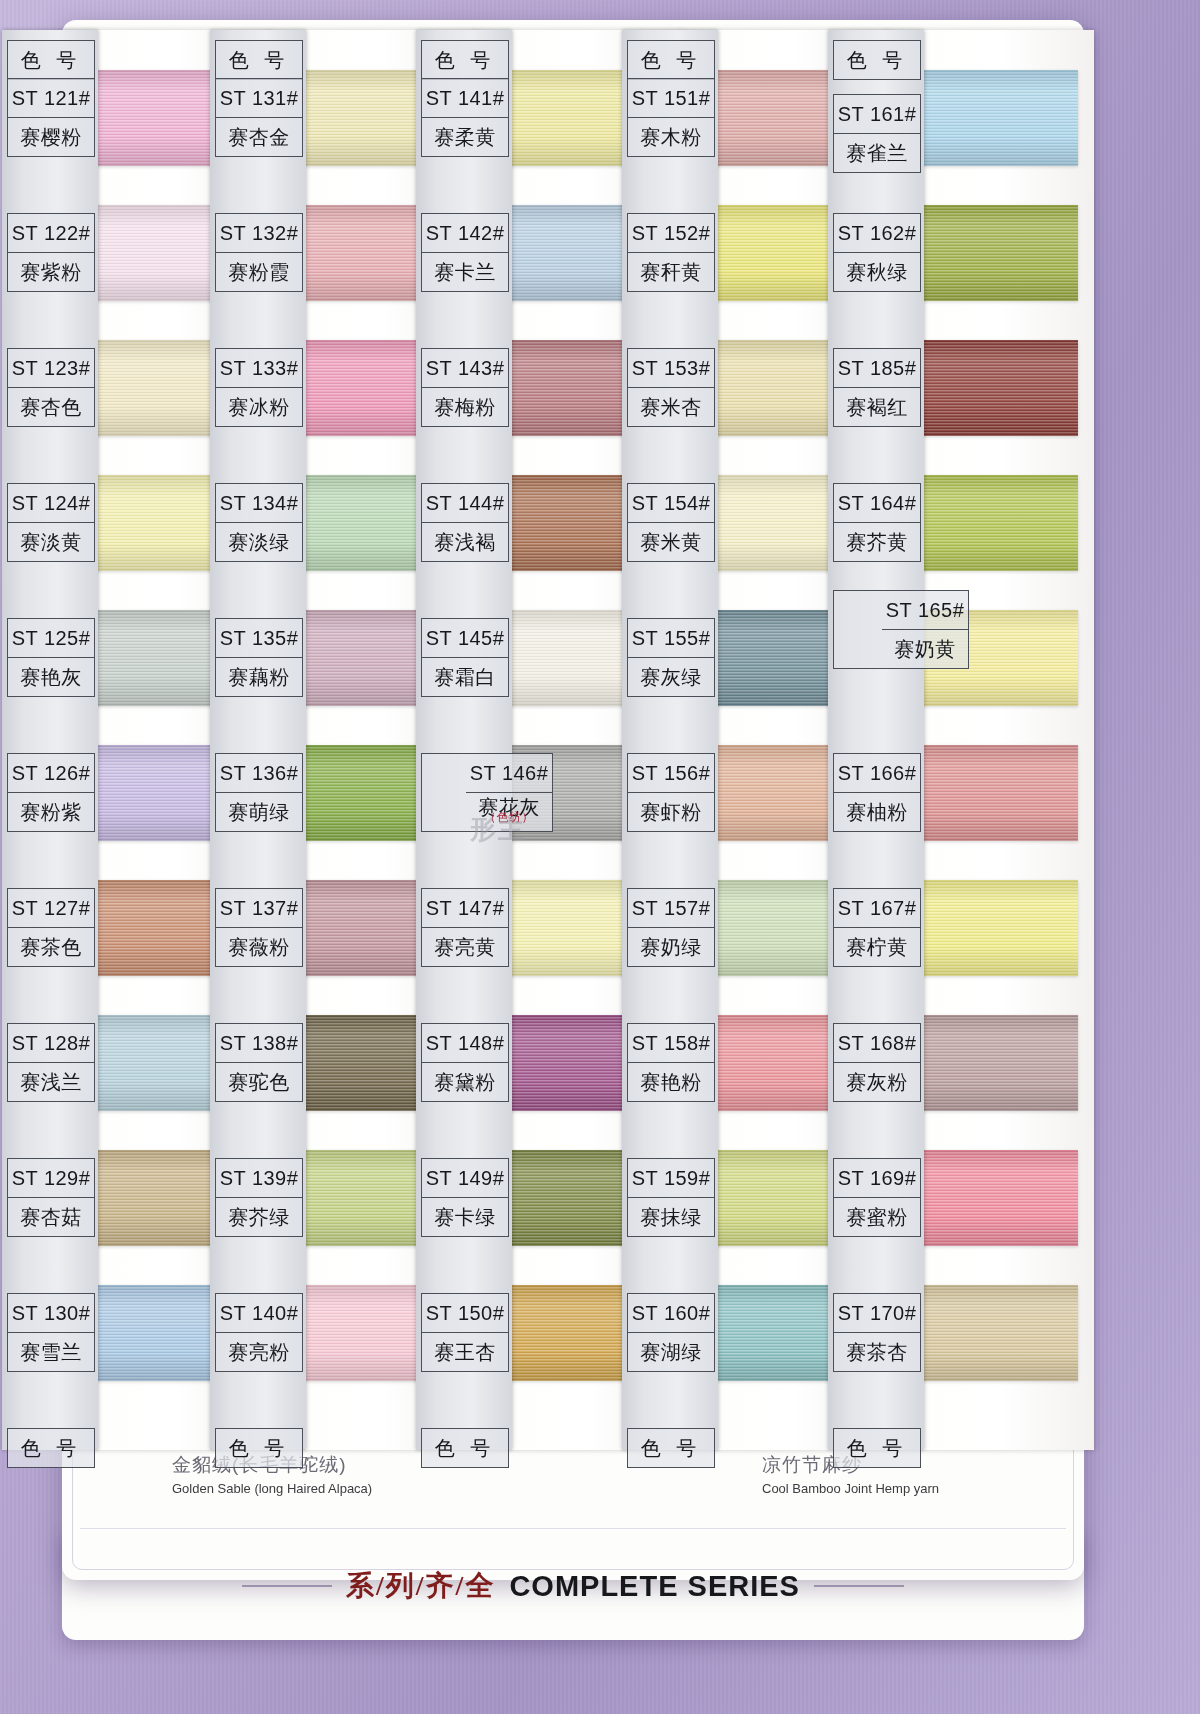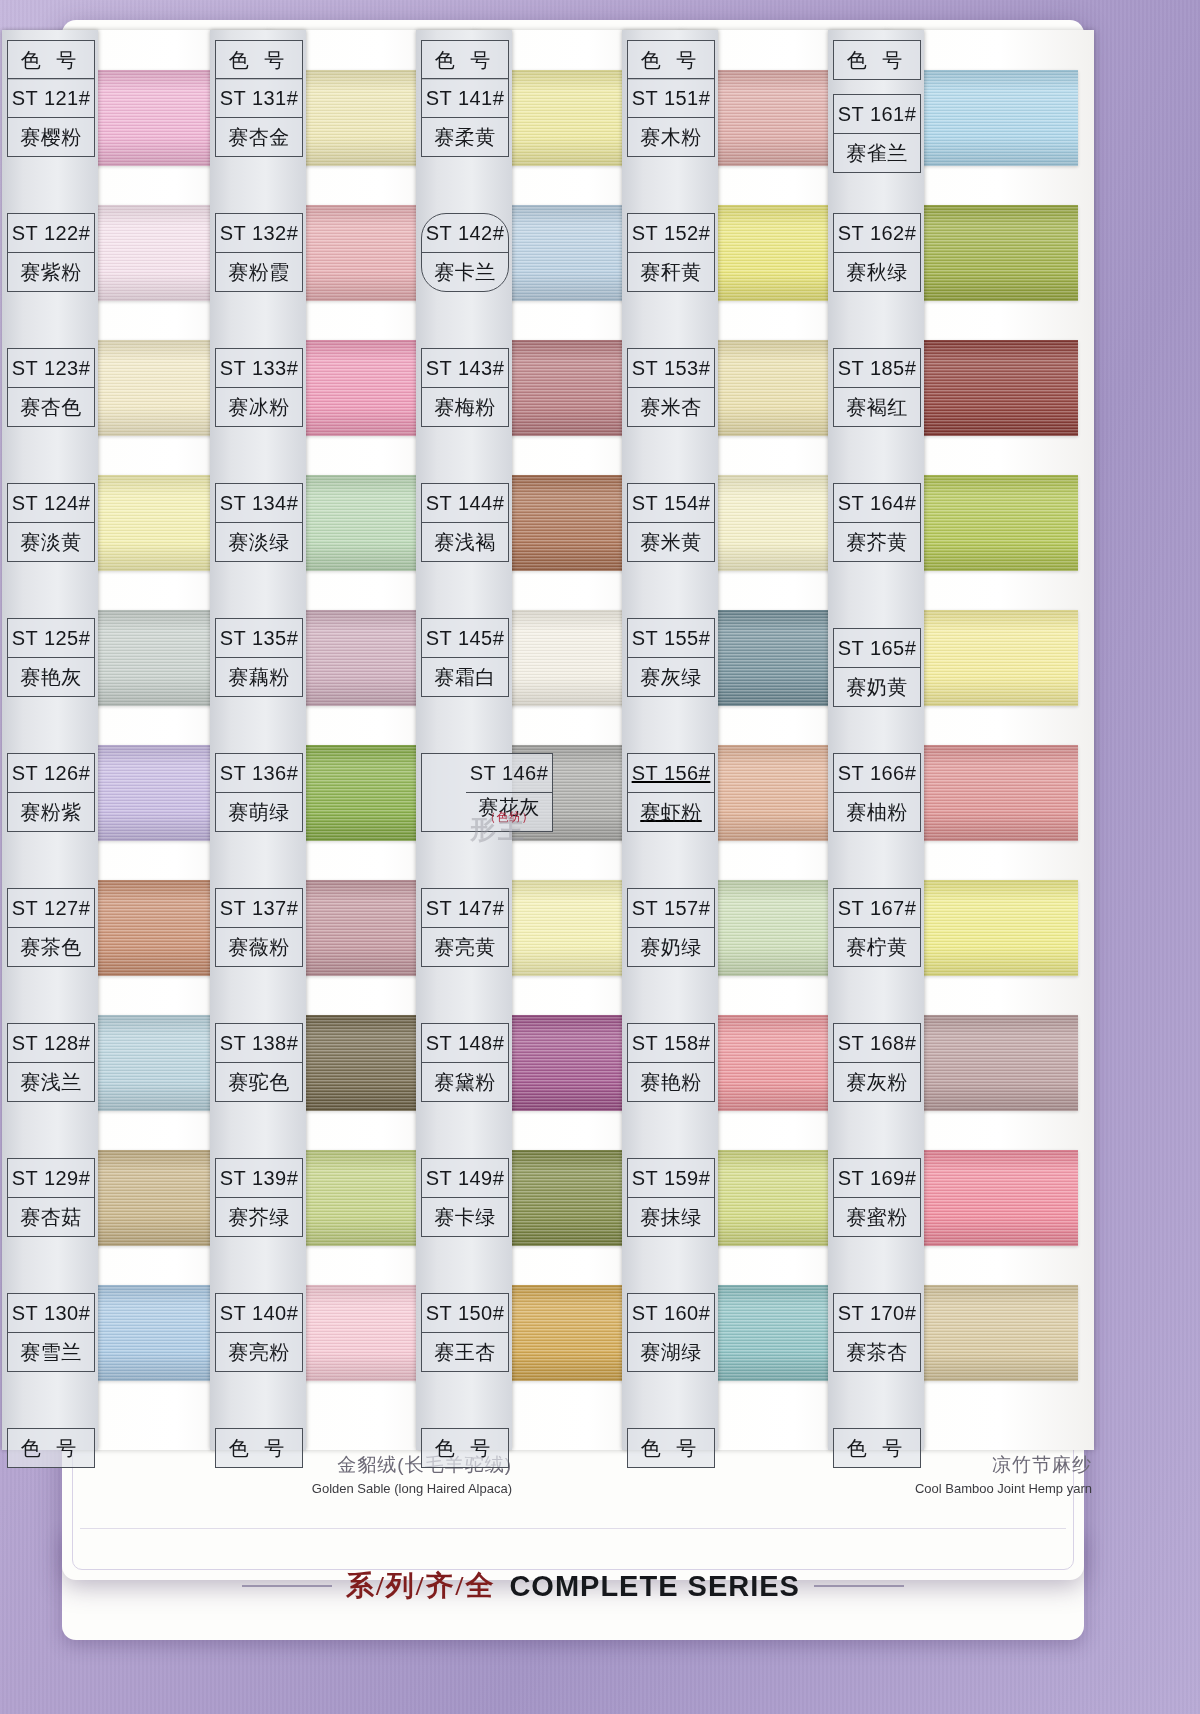--- a/index.html
+++ b/index.html
@@ -87,21 +87,21 @@
   .sub-note{
     display:block;font-size:12px;color:#b0263c;line-height:11px;margin-top:-9px;
   }
   .cell.name.has-note{line-height:28px;}
 
   
   #footer{
     position:absolute;left:62px;top:1452px;width:1022px;height:130px;
   }
   .foot-cap{
-    position:absolute;text-align:right;color:#3d3d42;
+    position:absolute;text-align:left;color:#3d3d42;
   }
   .foot-cn{font-size:19px;color:#6d6a77;letter-spacing:1px;white-space:nowrap;}
   .foot-en{font-size:13px;color:#3b3b40;white-space:nowrap;margin-top:3px;}
   #series-bar{
     position:absolute;left:62px;top:1556px;width:1022px;height:60px;
     display:flex;align-items:center;justify-content:center;gap:14px;
   }
   #series-cn{
     color:#7f1d1d;font-size:28px;font-weight:bold;letter-spacing:2px;
     font-family:"Liberation Serif","DejaVu Serif",serif;
@@ -347,21 +347,21 @@
     </div>
   </div>
 <div class="label-strip" style="left: 416px; position: absolute; top: 30px; height: 1420px;">
     <div class="tag" style="top: 10px;">
       <div class="cell header">色 号</div>
     </div>
     <div class="tag" style="top: 48px;">
       <div class="cell code">ST 141#</div>
       <div class="cell name">赛柔黄</div>
     </div>
-    <div class="tag" style="top: 183px; border-radius: 25px;">
+    <div class="tag" style="top: 183px;">
       <div class="cell code">ST 142#</div>
       <div class="cell name">赛卡兰</div>
     </div>
     <div class="tag" style="top: 318px;">
       <div class="cell code">ST 143#</div>
       <div class="cell name">赛梅粉</div>
     </div>
     <div class="tag" style="top: 453px;">
       <div class="cell code">ST 144#</div>
       <div class="cell name">赛浅褐</div>
@@ -411,21 +411,21 @@
       <div class="cell name">赛米杏</div>
     </div>
     <div class="tag" style="top: 453px;">
       <div class="cell code">ST 154#</div>
       <div class="cell name">赛米黄</div>
     </div>
     <div class="tag" style="top: 588px;">
       <div class="cell code">ST 155#</div>
       <div class="cell name">赛灰绿</div>
     </div>
-    <div class="tag" style="top: 723px; text-decoration: underline;">
+    <div class="tag" style="top: 723px;">
       <div class="cell code">ST 156#</div>
       <div class="cell name">赛虾粉</div>
     </div>
     <div class="tag" style="top: 858px;">
       <div class="cell code">ST 157#</div>
       <div class="cell name">赛奶绿</div>
     </div>
     <div class="tag" style="top: 993px;">
       <div class="cell code">ST 158#</div>
       <div class="cell name">赛艳粉</div>
@@ -455,21 +455,21 @@
       <div class="cell name">赛秋绿</div>
     </div>
     <div class="tag" style="top: 318px;">
       <div class="cell code">ST 185#</div>
       <div class="cell name">赛褐红</div>
     </div>
     <div class="tag" style="top: 453px;">
       <div class="cell code">ST 164#</div>
       <div class="cell name">赛芥黄</div>
     </div>
-    <div class="tag" style="top: 598px;">
+    <div class="tag" style="top: 560px; padding-left: 48px;">
       <div class="cell code">ST 165#</div>
       <div class="cell name">赛奶黄</div>
     </div>
     <div class="tag" style="top: 723px;">
       <div class="cell code">ST 166#</div>
       <div class="cell name">赛柚粉</div>
     </div>
     <div class="tag" style="top: 858px;">
       <div class="cell code">ST 167#</div>
       <div class="cell name">赛柠黄</div>

